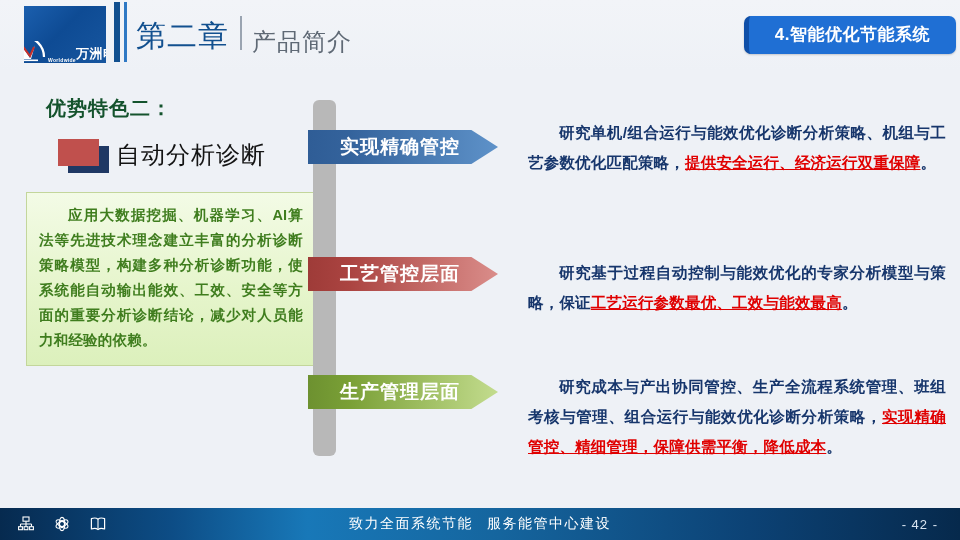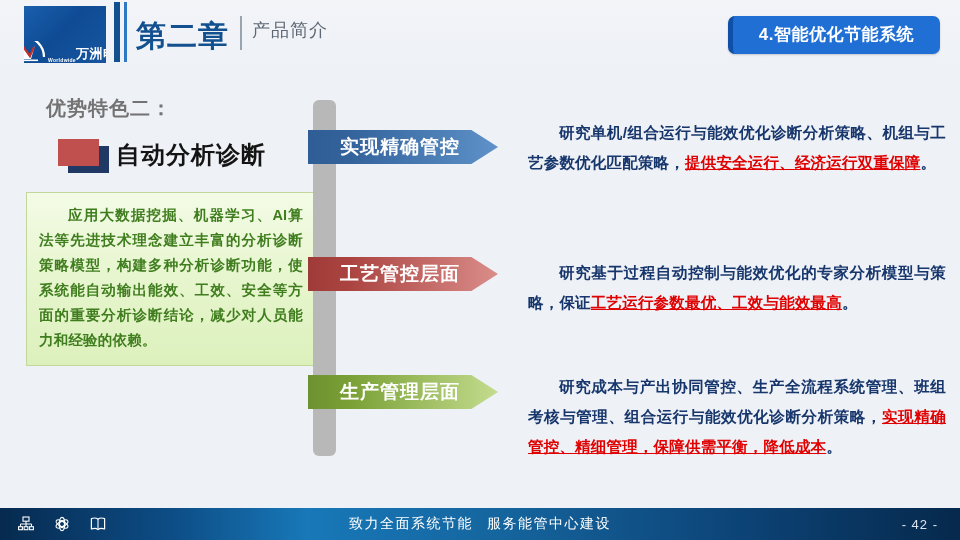--- a/index.html
+++ b/index.html
@@ -40,57 +40,57 @@
   .hdr-bar-thick {
     position: absolute; left: 114px; top: 2px; width: 6px; height: 60px;
     background: #12508f;
   }
   .hdr-bar-thin {
     position: absolute; left: 124px; top: 2px; width: 3px; height: 60px;
     background: #2f79c4;
   }
   #chapter {
     position: absolute; left: 136px; top: 16px;
-    color: #12508f; font-size: 30px; font-weight: bold; letter-spacing: 1px;
+    color: #12508f; font-size: 30px; font-weight: normal; letter-spacing: 1px;
   }
   #chapter-div {
     position: absolute; left: 240px; top: 16px; width: 2px; height: 34px;
     background: #9aa4b1;
   }
   #chapter-sub {
-    position: absolute; left: 252px; top: 18px;
-    color: #5f6975; font-size: 18px; letter-spacing: 1px;
+    position: absolute; left: 252px; top: 26px;
+    color: #5f6975; font-size: 24px; letter-spacing: 1px;
   }
 
   #badge {
-    position: absolute; right: 20px; top: 16px;
+    position: absolute; right: 4px; top: 16px;
     padding: 7px 26px 8px 26px;
     background: #1f6fd4;
     border-left: 5px solid #0f4fa8;
     border-radius: 7px;
     color: #ffffff; font-size: 17px; font-weight: bold; letter-spacing: .5px;
     box-shadow: 0 1px 2px rgba(0,0,0,.18);
   }
 
   
   #adv-title {
     position: absolute; left: 46px; top: 95px;
-    color: #737373; font-size: 20px; font-weight: bold; letter-spacing: 1px;
+    color: #14532d; font-size: 20px; font-weight: bold; letter-spacing: 1px;
   }
   #sq-red {
     position: absolute; left: 58px; top: 139px; width: 41px; height: 27px;
     background: #c0504d; z-index: 3;
   }
   #sq-blue {
     position: absolute; left: 68px; top: 146px; width: 41px; height: 27px;
     background: #1f3864; z-index: 2;
   }
   #feature-name {
     position: absolute; left: 116px; top: 139px;
-    color: #141414; font-size: 24px; font-weight: bold; letter-spacing: 1px;
+    color: #141414; font-size: 24px; font-weight: normal; letter-spacing: 1px;
   }
   #green-box {
     position: absolute; left: 26px; top: 192px; width: 290px; height: 174px;
     background: linear-gradient(180deg,#f3fbe6 0%, #e6f5cc 55%, #dcf0bc 100%);
     border: 1px solid #c3d69b;
     padding: 10px 12px 11px 12px;
   }
   #green-text {
     color: #3f7d1e; font-size: 14.5px; font-weight: bold;
     line-height: 25px; text-indent: 2em; text-align: justify;

